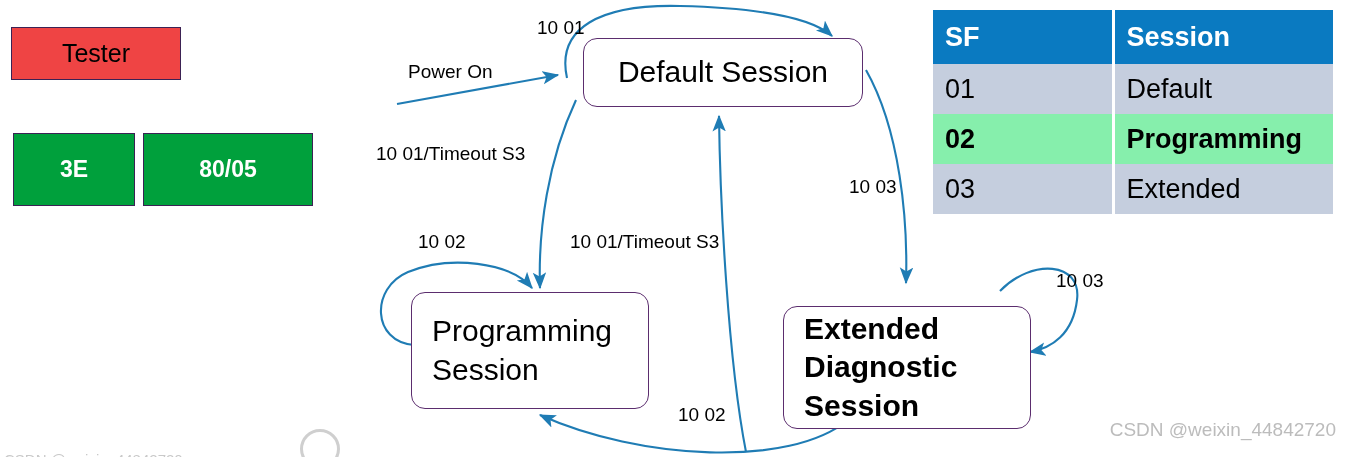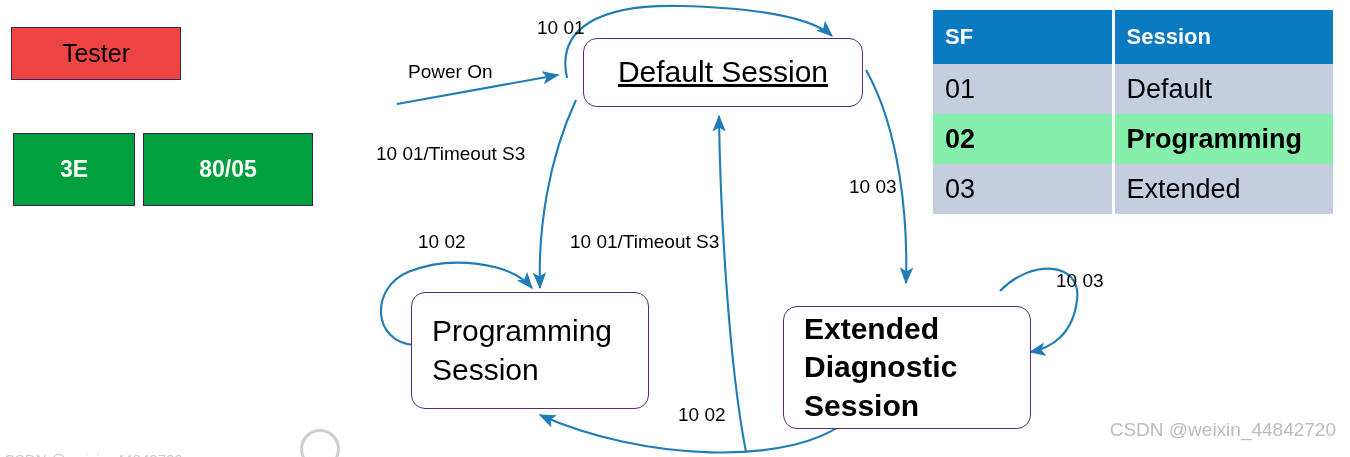--- a/index.html
+++ b/index.html
@@ -59,21 +59,20 @@
     display: flex;
     align-items: center;
     color: #000000;
     font-size: 30px;
     line-height: 1.28;
     z-index: 4;
   }
   .state-node.centered {
     justify-content: center;
     text-align: center;
-    text-decoration: underline;
   }
   .state-node.lefty {
     justify-content: flex-start;
     padding-left: 20px;
     text-align: left;
   }
   #node-default  { left: 583px; top: 38px;  width: 280px; height: 69px; }
   #node-programming { left: 411px; top: 292px; width: 238px; height: 117px; }
   #node-extended { left: 783px; top: 306px; width: 248px; height: 123px; font-weight: bold; }
 
@@ -102,21 +101,21 @@
     position: absolute;
     left: 933px;
     top: 10px;
     width: 400px;
     border-collapse: collapse;
     table-layout: fixed;
   }
   #sf-table th {
     background: #0A7AC1;
     color: #ffffff;
-    font-size: 22px;
+    font-size: 27px;
     font-weight: bold;
     text-align: left;
     padding: 6px 0 6px 12px;
     height: 42px;
     border: none;
   }
   #sf-table td {
     color: #000000;
     font-size: 27px;
     text-align: left;

